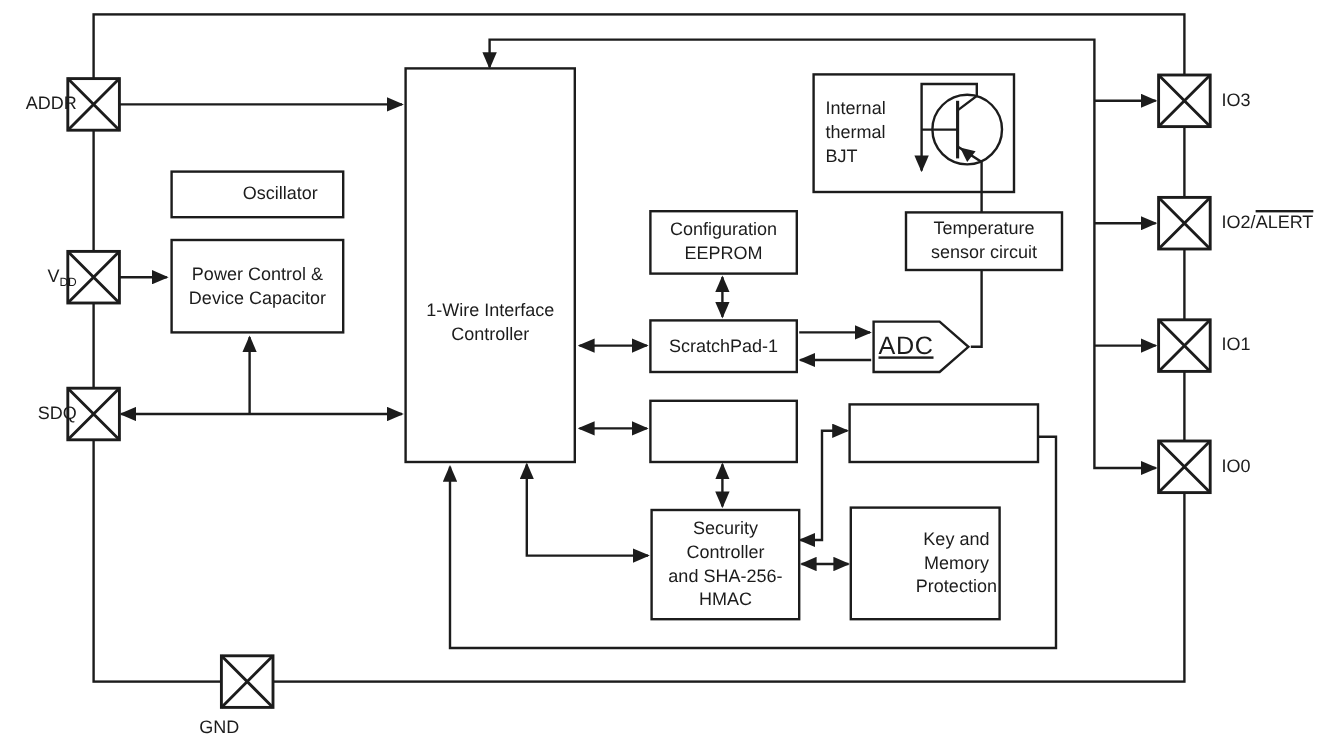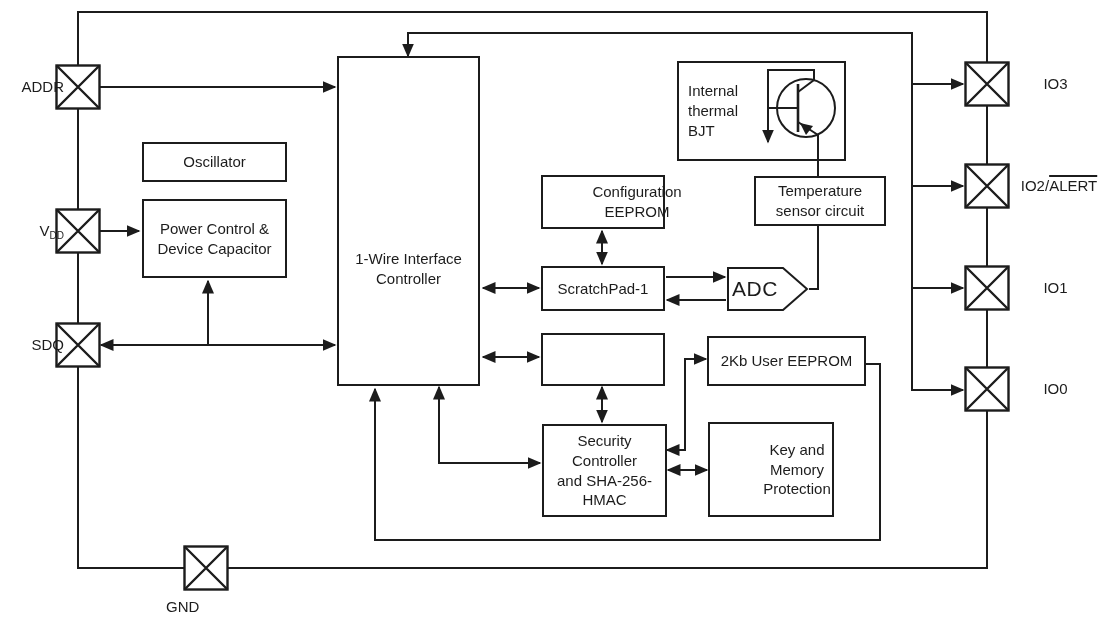--- a/index.html
+++ b/index.html
@@ -20,25 +20,25 @@
   .blk{fill:#FFFFFF;stroke:var(--line-black);stroke-width:2;}
   .pinrect{fill:#FFFFFF;stroke:var(--line-black);stroke-width:2.4;}
   .pinx{stroke:var(--line-black);stroke-width:2.4;fill:none;}
   .ahf{fill:var(--line-black);}
   .label{
     position:absolute;display:flex;align-items:center;justify-content:center;
     text-align:center;font-size:15px;line-height:1.32;white-space:pre-line;
     pointer-events:none;
   }
   .label.left{justify-content:flex-start;text-align:left;}
-  .pin-label{position:absolute;font-size:15px;line-height:18px;pointer-events:none;text-align:center;}
+  .pin-label{position:absolute;font-size:15px;line-height:18px;pointer-events:none;}
   .pin-label.rt{text-align:right;padding-left:16px;}
   .sub{font-size:10px;vertical-align:-3px;}
   .ovl{text-decoration:overline;text-decoration-thickness:1.5px;}
-  .adc-label{font-size:21px;letter-spacing:0.5px;}
+  .adc-label{font-size:21px;letter-spacing:0.5px;text-decoration:underline;}
 </style>
 </head>
 <body>
 
 <div id="canvas">
 
   <svg id="wires" width="1100" height="625" viewBox="0 0 1100 625">
     <defs>
       <marker id="ah" markerUnits="userSpaceOnUse" markerWidth="14" markerHeight="12" refX="12.5" refY="6" orient="auto-start-reverse">
         <path d="M0,0 L14,6 L0,12 Z" class="ahf"></path>
@@ -122,35 +122,34 @@
     <g>
       <rect x="965.5" y="266.5" width="43" height="43" class="pinrect"></rect>
       <path d="M965.5,266.5 L1008.5,309.5 M1008.5,266.5 L965.5,309.5" class="pinx"></path>
     </g>
     <g>
       <rect x="965.5" y="367.5" width="43" height="43" class="pinrect"></rect>
       <path d="M965.5,367.5 L1008.5,410.5 M1008.5,367.5 L965.5,410.5" class="pinx"></path>
     </g>
   </svg>
 
-  <div class="label" style="left:143px;top:143px;width:143px;height:38px;">Oscillator</div>
+  <div class="label" style="left:143px;top:143px;width:143px;height:38px;padding-left:19px;">Oscillator</div>
   <div class="label" style="left:143px;top:200px;width:143px;height:77px;">Power Control &amp;
 Device Capacitor</div>
   <div class="label" style="left:338px;top:57px;width:141px;height:423px;">1-Wire Interface
 Controller</div>
-  <div class="label" style="left:542px;top:176px;width:122px;height:52px;margin-left:34px;">Configuration
+  <div class="label" style="left:542px;top:176px;width:122px;height:52px;">Configuration
 EEPROM</div>
   <div class="label" style="left:542px;top:267px;width:122px;height:43px;">ScratchPad-1</div>
   <div class="label adc-label" style="left:726px;top:268px;width:58px;height:42px;">ADC</div>
   <div class="label left" style="left:688px;top:62px;width:92px;height:98px;">Internal
 thermal
 BJT</div>
   <div class="label" style="left:755px;top:177px;width:130px;height:48px;">Temperature
 sensor circuit</div>
-  <div class="label" style="left:708px;top:337px;width:157px;height:48px;">2Kb User EEPROM</div>
   <div class="label" style="left:543px;top:425px;width:123px;height:91px;">Security
 Controller
 and SHA-256-
 HMAC</div>
   <div class="label" style="left:709px;top:423px;width:124px;height:93px;padding-left:26px;">Key and
 Memory
 Protection</div>
 
   <div class="pin-label rt" style="left:0px;top:78px;width:48px;">ADDR</div>
   <div class="pin-label rt" style="left:0px;top:222px;width:48px;">

